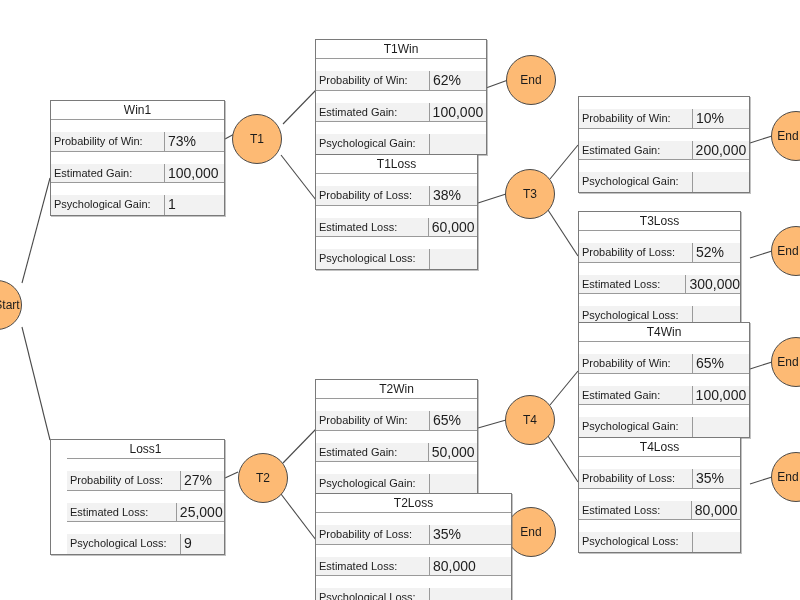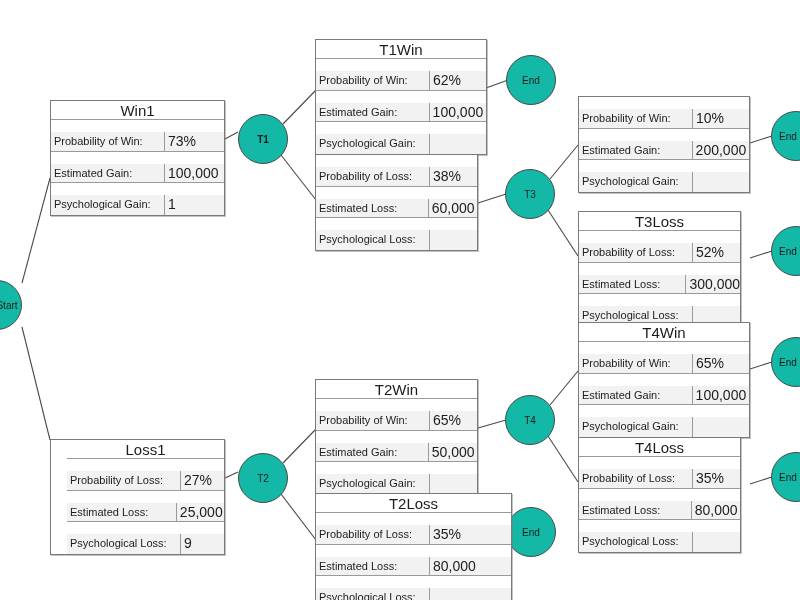--- a/index.html
+++ b/index.html
@@ -32,21 +32,21 @@
     position: absolute;
     border: 1px solid #7a7a7a;
     background: #ffffff;
     box-sizing: border-box;
     box-shadow: 1px 1px 0 rgba(120,120,120,0.45);
   }
   .node-title {
     height: 19px;
     line-height: 19px;
     text-align: center;
-    font-size: 15px;
+    font-size: 12px;
     color: #1c1c1c;
     background: #ffffff;
     border-bottom: 1px solid #9a9a9a;
     box-sizing: border-box;
     white-space: nowrap;
     overflow: hidden;
   }
   .node-row {
     display: flex;
     height: 19.5px;
@@ -77,26 +77,26 @@
     line-height: 18.5px;
     color: #1c1c1c;
     white-space: nowrap;
     overflow: hidden;
   }
   
   .circle-node {
     position: absolute;
     border: 1.1px solid #4a4a4a;
     border-radius: 50%;
-    background: #14b8a6;
+    background: #fdba74;
     box-sizing: border-box;
     display: flex;
     align-items: center;
     justify-content: center;
-    font-size: 10px;
+    font-size: 12px;
     color: #1c1c1c;
   }
 </style>
 </head>
 <body>
 
 <div id="canvas">
 
   <svg id="edges" viewBox="0 0 800 600">
 
@@ -138,21 +138,21 @@
 
     <path class="edge-line" d="M 750 369 L 772 362"></path>
 
     <path class="edge-line" d="M 750 484 L 772 477"></path>
   </svg>
 
   <div class="circle-node" style="left:-28px; top:280px; width:50px; height:50px;">
     <span style="position:relative; left:10px;">Start</span>
   </div>
 
-  <div class="circle-node" style="left:238px; top:114px; width:50px; height:50px;font-weight:bold;">
+  <div class="circle-node" style="left:232px; top:114px; width:50px; height:50px;">
     <span>T1</span>
   </div>
 
   <div class="circle-node" style="left:238px; top:453px; width:50px; height:50px;">
     <span>T2</span>
   </div>
 
   <div class="circle-node" style="left:505px; top:169px; width:50px; height:50px;">
     <span>T3</span>
   </div>
@@ -227,20 +227,21 @@
       <div class="cell-label" style="width:114px;">Estimated Gain:</div>
       <div class="cell-value">100,000</div>
     </div>
     <div class="node-row">
       <div class="cell-label" style="width:114px;">Psychological Gain:</div>
       <div class="cell-value"></div>
     </div>
   </div>
 
   <div class="node-table" style="left:315px; top:154px; width:163px;">
+    <div class="node-title">T1Loss</div>
     <div class="node-row">
       <div class="cell-label" style="width:114px;">Probability of Loss:</div>
       <div class="cell-value">38%</div>
     </div>
     <div class="node-row">
       <div class="cell-label" style="width:114px;">Estimated Loss:</div>
       <div class="cell-value">60,000</div>
     </div>
     <div class="node-row">
       <div class="cell-label" style="width:114px;">Psychological Loss:</div>

